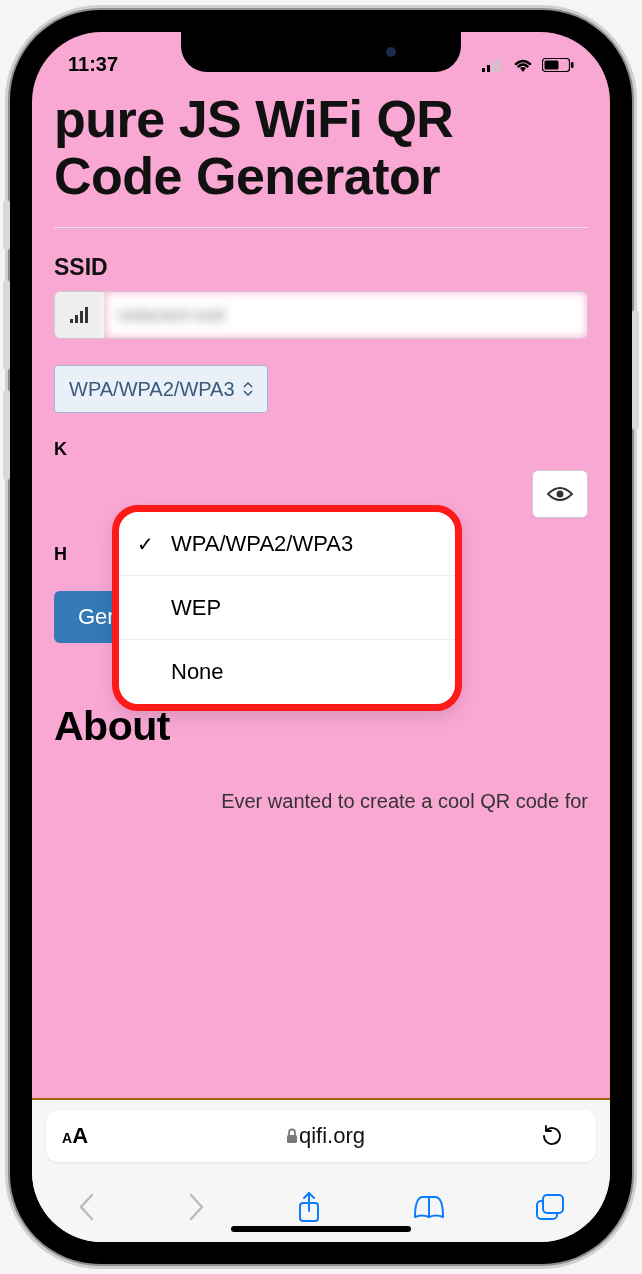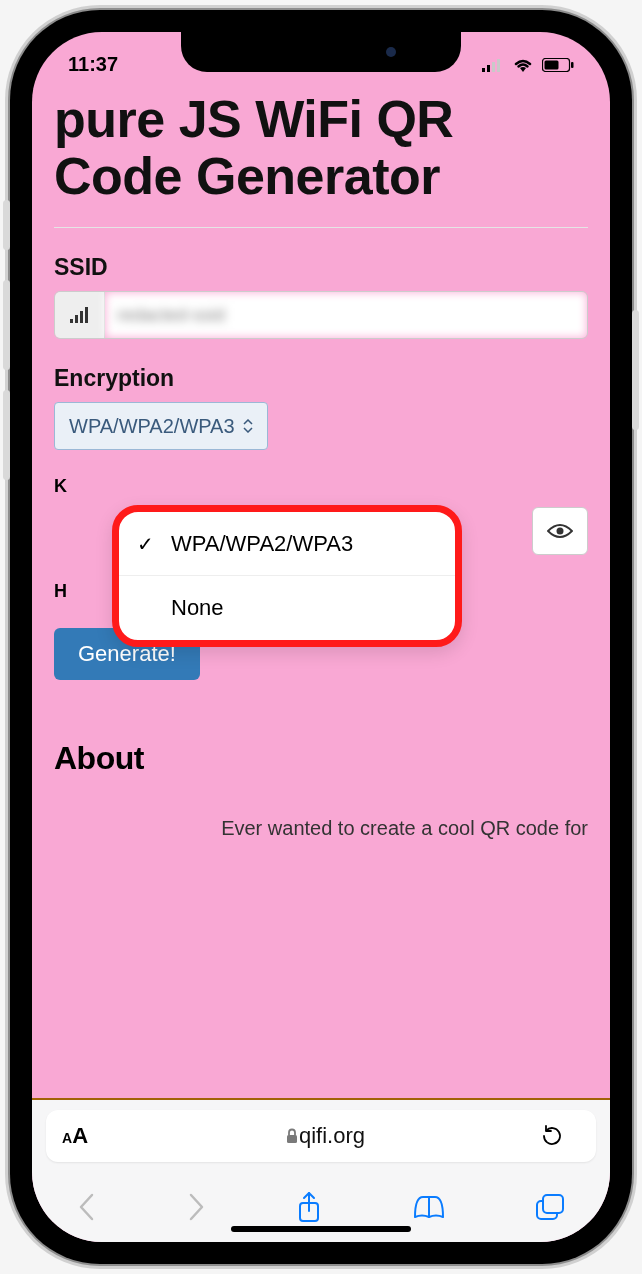--- a/index.html
+++ b/index.html
@@ -179,21 +179,21 @@
     justify-content:center;
     height:52px;
     padding:0 24px;
     background:#337ab7;
     color:#fff;
     font-size:22px;
     border-radius:6px;
     cursor:pointer;
   }
   h2.about{
-    font-size:32px;
+    font-size:41px;
     font-weight:600;
     margin-top:60px;
     letter-spacing:-0.5px;
   }
   .about-text{
     font-size:20px;
     color:#333;
     margin-top:40px;
     text-align:right;
   }
@@ -290,21 +290,20 @@
                 <rect x="5" y="8" width="3" height="8" fill="#333"></rect>
                 <rect x="10" y="4" width="3" height="12" fill="#333"></rect>
                 <rect x="15" y="0" width="3" height="16" fill="#333"></rect>
               </svg>
           </div>
           <input class="text-input" value="redacted-ssid" style="">
         </div>
       </div>
 
       <div class="field-block">
-        <div class="field-label">Encryption</div>
         <div class="select-box">
           <span>WPA/WPA2/WPA3</span>
           <span class="chevrons">
             <svg width="10" height="14" viewBox="0 0 10 14">
                 <path d="M1 5 L5 1 L9 5" stroke="#3a5a7c" stroke-width="1.5" fill="none"></path>
                 <path d="M1 9 L5 13 L9 9" stroke="#3a5a7c" stroke-width="1.5" fill="none"></path>
               </svg>
           </span>
         </div>
       </div>
@@ -327,20 +326,24 @@
       <div class="gen-btn">Generate!</div>
 
       <h2 class="about">About</h2>
       <div class="about-text">Ever wanted to create a cool QR code for</div>
 
       
       <div class="dropdown-panel">
         <div class="dropdown-item">
           <span class="check-slot">✓</span>
           <span>WPA/WPA2/WPA3</span>
+        </div>
+        <div class="dropdown-item">
+          <span class="check-slot"></span>
+          <span>WEP</span>
         </div>
         <div class="dropdown-item">
           <span class="check-slot"></span>
           <span>None</span>
         </div>
       </div>
     </div>
 
     <div class="safari-chrome">
       <div class="url-bar-row">

